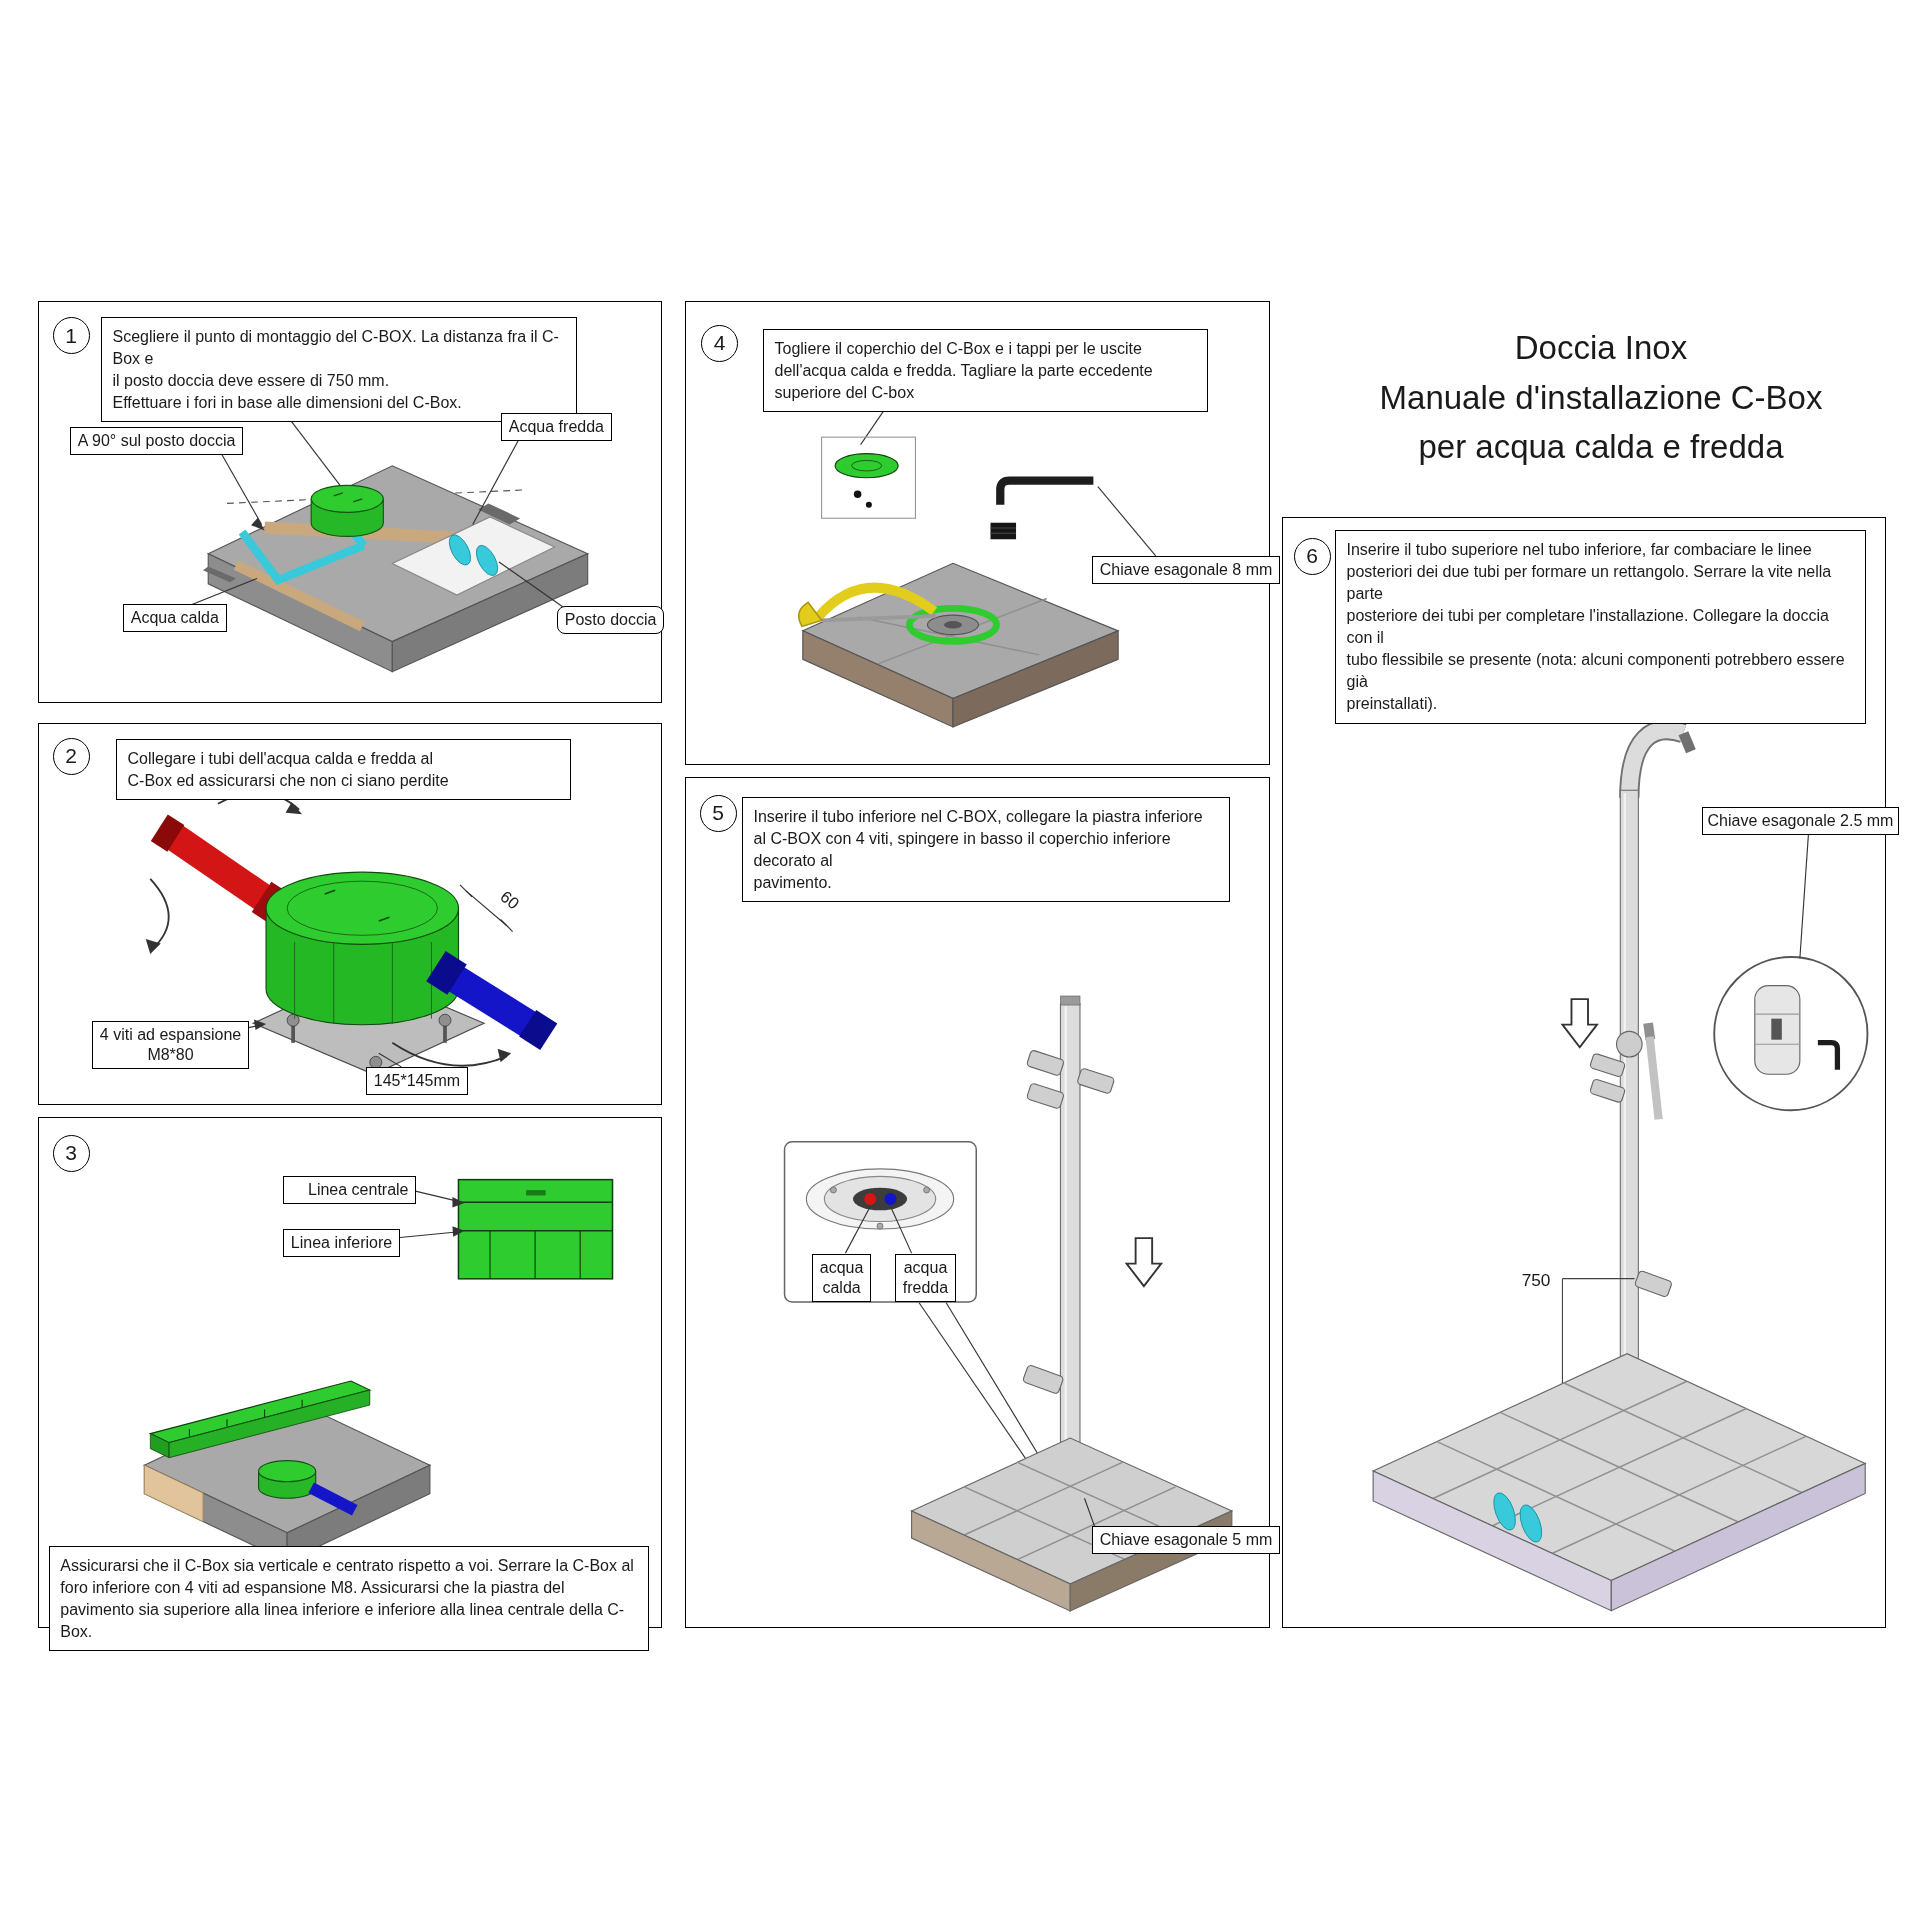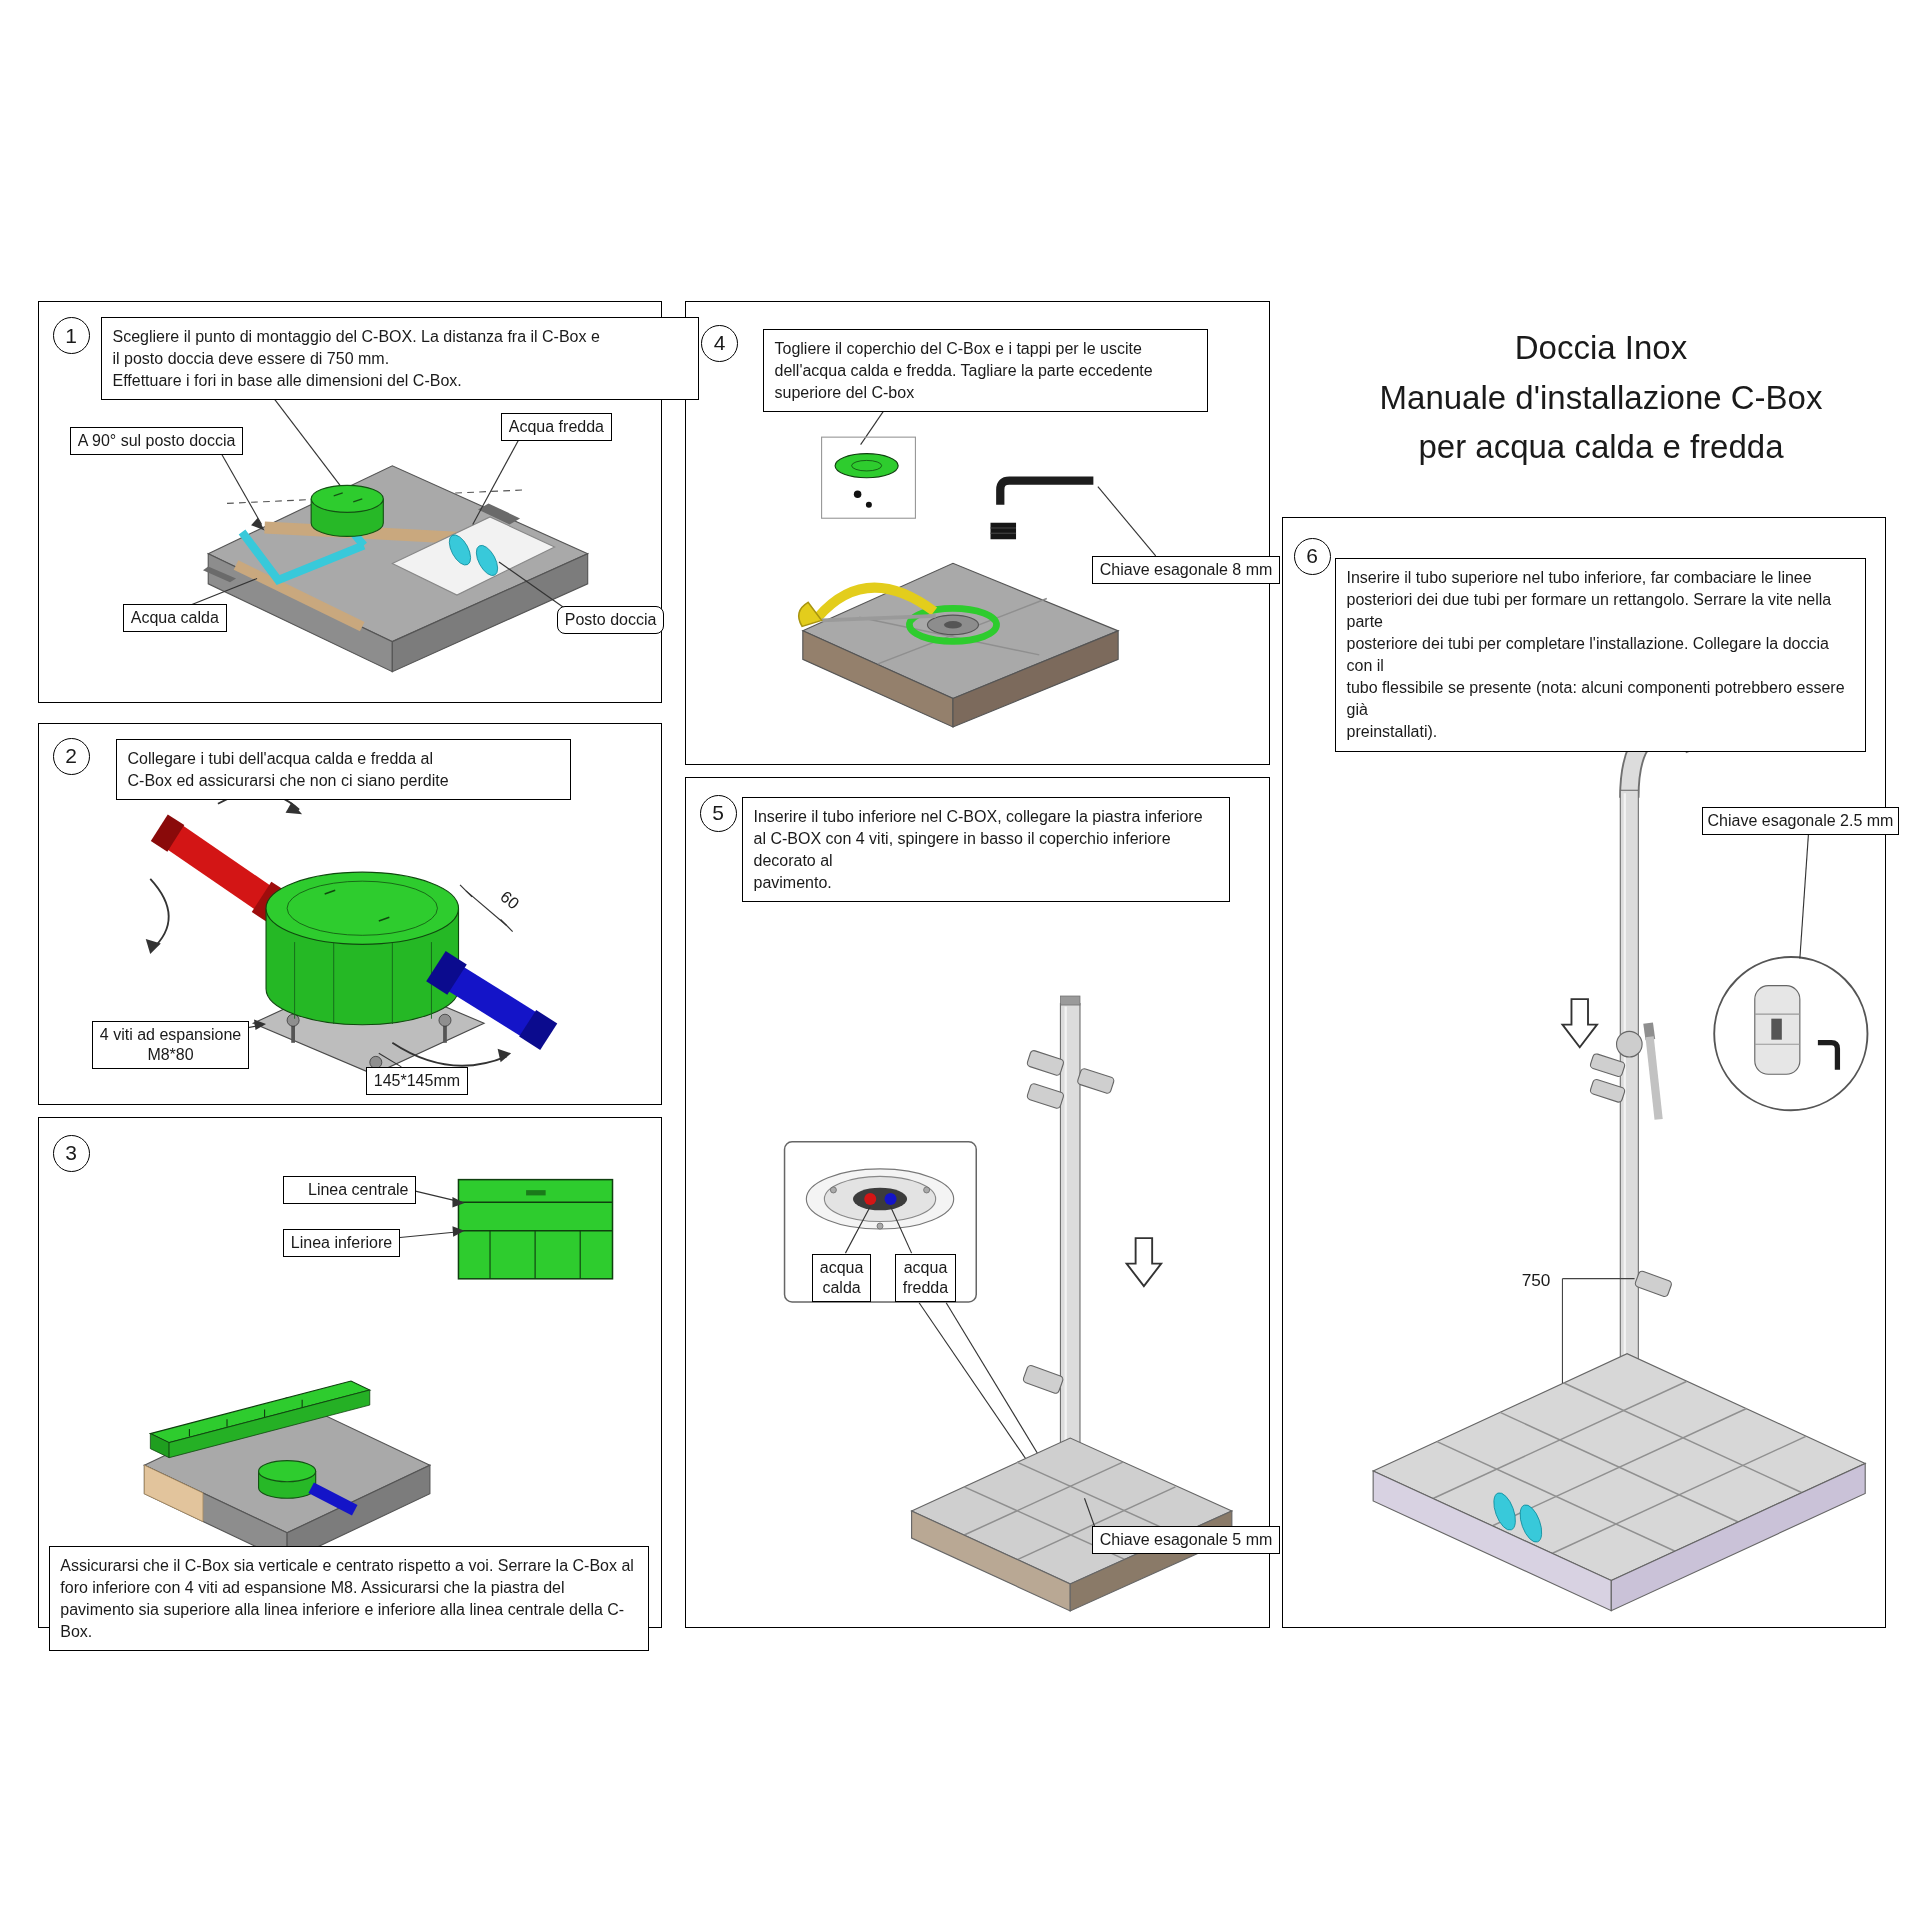--- a/index.html
+++ b/index.html
@@ -18,21 +18,21 @@
 <div class="page">
 
   <div class="title">
     <div>Doccia Inox</div>
     <div>Manuale d'installazione C-Box</div>
     <div>per acqua calda e fredda</div>
   </div>
 
   <section class="panel" style="left:38px;top:301px;width:624px;height:402px;">
     <div class="num" style="left:13.5px;top:15px;">1</div>
-    <div class="instr" style="left:62px;top:15px;width:598px;">Scegliere il punto di montaggio del C-BOX. La distanza fra il C-Box e
+    <div class="instr" style="left:62px;top:15px;width:476px;">Scegliere il punto di montaggio del C-BOX. La distanza fra il C-Box e
 il posto doccia deve essere di 750 mm.
 Effettuare i fori in base alle dimensioni del C-Box.</div>
     <svg class="art" width="624" height="402" viewBox="0 0 830 535">
       <line x1="300" y1="112" x2="405" y2="250" stroke="#333" stroke-width="1.5"></line>
       <line x1="250" y1="268" x2="648" y2="250" stroke="#555" stroke-width="1.5" stroke-dasharray="9 7"></line>
       <g>
         <polygon points="225,335 470,218 730,335 470,452" fill="#a9a9a9" stroke="#555" stroke-width="1.5"></polygon>
         <polygon points="225,335 470,452 470,492 225,375" fill="#8d8d8d" stroke="#555" stroke-width="1.5"></polygon>
         <polygon points="470,452 730,335 730,375 470,492" fill="#7c7c7c" stroke="#555" stroke-width="1.5"></polygon>
         <line x1="300" y1="300" x2="640" y2="318" stroke="#c9a87e" stroke-width="16"></line>
@@ -268,21 +268,21 @@
     </svg>
     <div class="lbl multi" style="left:126px;top:476px;">acqua
 calda</div>
     <div class="lbl multi" style="left:209px;top:476px;">acqua
 fredda</div>
     <div class="lbl" style="left:406px;top:748px;">Chiave esagonale 5 mm</div>
   </section>
 
   <section class="panel" style="left:1282px;top:517px;width:604px;height:1111px;">
     <div class="num" style="left:10.5px;top:19.5px;">6</div>
-    <div class="instr" style="left:52px;top:12px;width:531px;margin-top:28px;">Inserire il tubo superiore nel tubo inferiore, far combaciare le linee
+    <div class="instr" style="left:52px;top:12px;width:531px;">Inserire il tubo superiore nel tubo inferiore, far combaciare le linee
 posteriori dei due tubi per formare un rettangolo. Serrare la vite nella parte
 posteriore dei tubi per completare l'installazione. Collegare la doccia con il
 tubo flessibile se presente (nota: alcuni componenti potrebbero essere già
 preinstallati).</div>
     <svg class="art" width="604" height="1111" viewBox="0 0 804 1478">
       <g>
         <path d="M 461 372 C 461 292 492 272 533 286" fill="none" stroke="#707070" stroke-width="27"></path>
         <path d="M 461 372 C 461 292 492 272 533 286" fill="none" stroke="#dcdcdc" stroke-width="22"></path>
         <path d="M 533 286 l 10 24" stroke="#707070" stroke-width="14" fill="none"></path>
         <rect x="449" y="362" width="24" height="810" fill="#dcdcdc" stroke="#707070" stroke-width="1.5"></rect>

